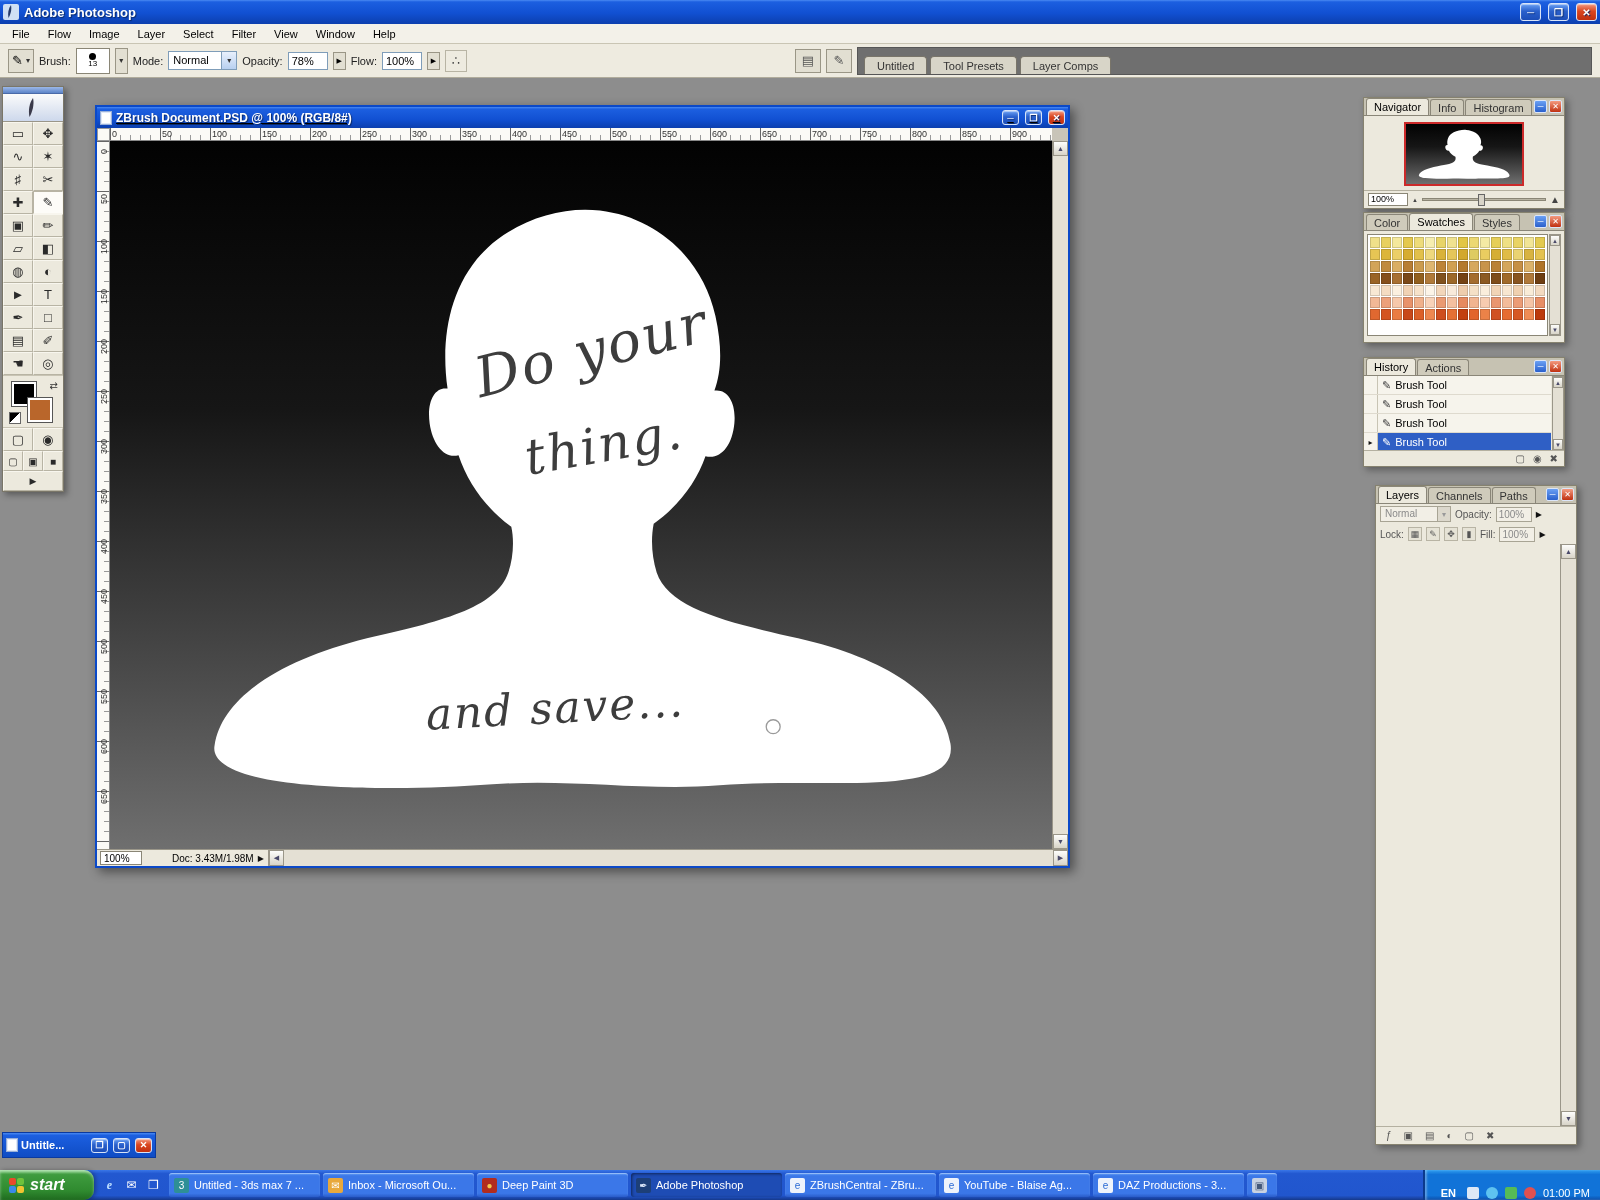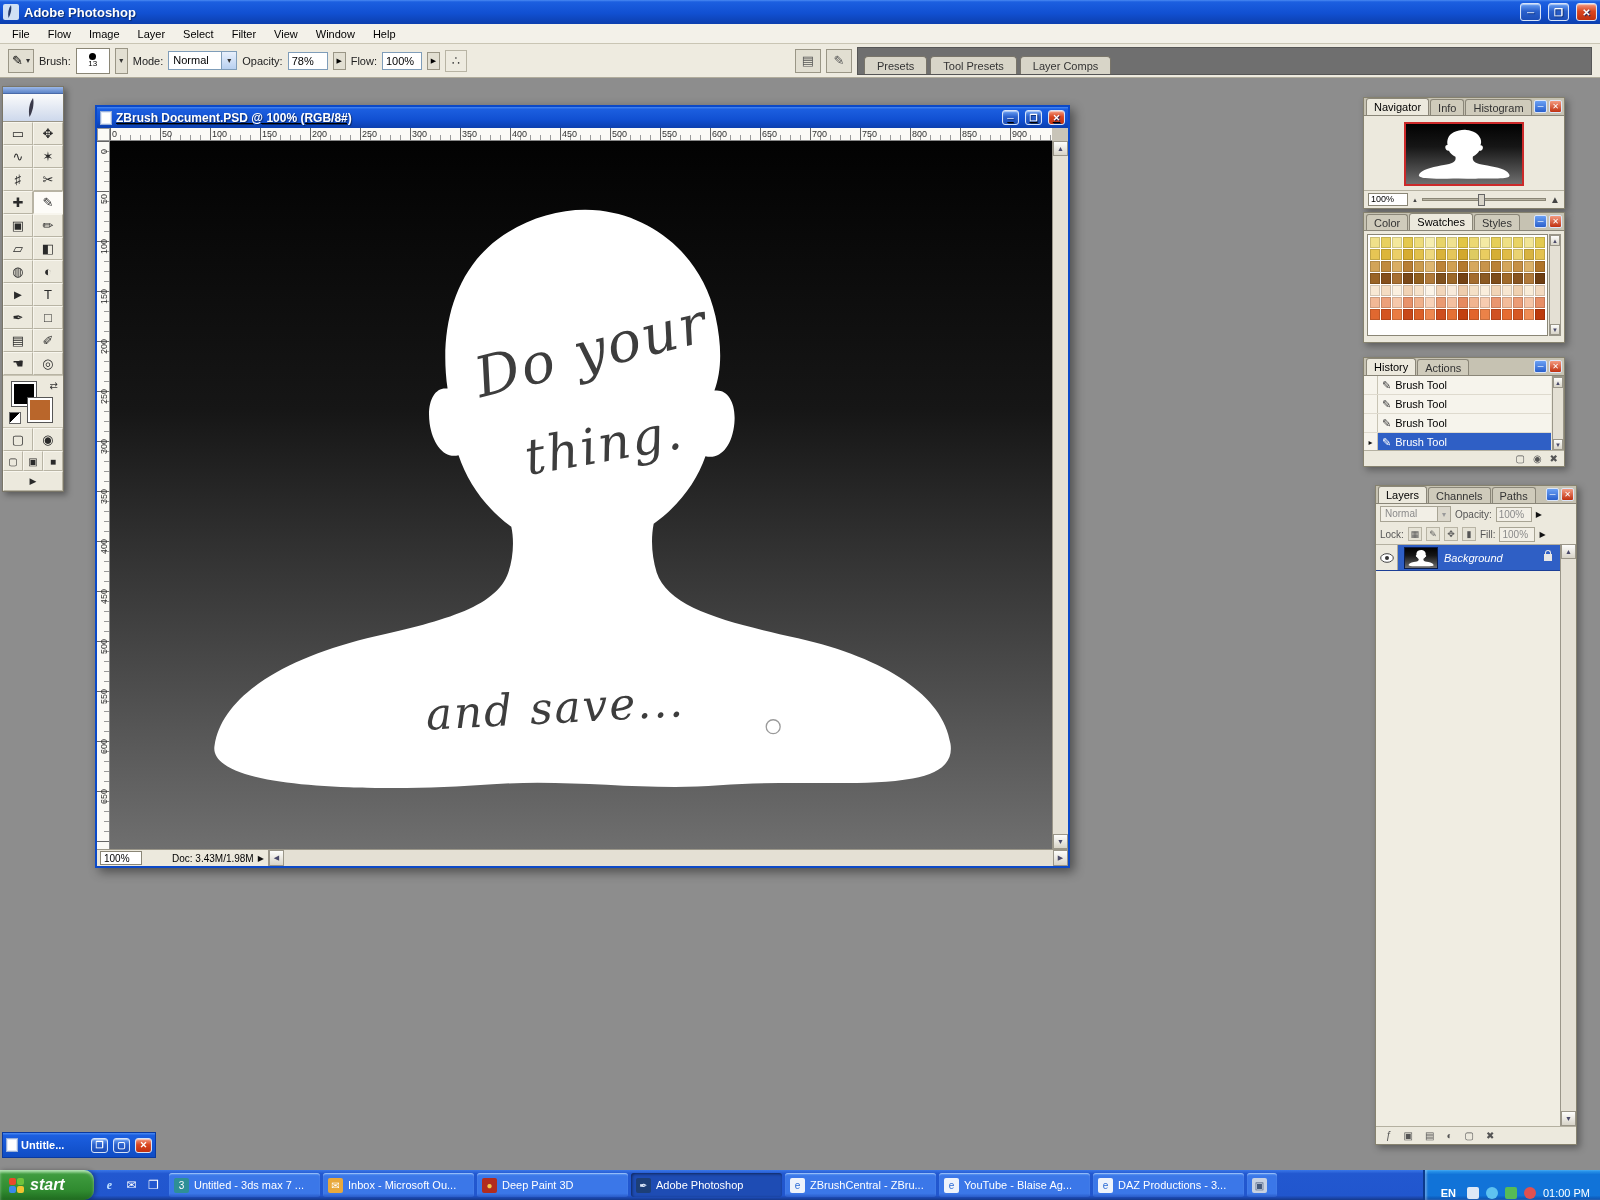--- a/index.html
+++ b/index.html
@@ -274,21 +274,21 @@
     <div class="numfield">78%</div>
     <span class="pop-btn">▶</span>
     <span class="opt-label">Flow:</span>
     <div class="numfield">100%</div>
     <span class="pop-btn">▶</span>
     <span class="airbrush">∴</span>
     <div class="opt-sp"></div>
     <span class="opt-iconbtn">▤</span>
     <span class="opt-iconbtn">✎</span>
     <div class="palette-well">
-        <span class="well-tab">Presets</span>
+        <span class="well-tab">Untitled</span>
         <span class="well-tab">Tool Presets</span>
         <span class="well-tab">Layer Comps</span>
       </div>
   </div>
 
   <div class="toolbox">
     <div class="toolbox-grip"></div>
     <div class="toolbox-header">
       <svg width="20" height="22" viewBox="0 0 20 22">
         <path d="M10 1C6.5 6 5 13 6.5 20C9.5 15 11.5 7 10 1Z" fill="#3a3a4a"></path>
@@ -650,38 +650,20 @@
     <div class="lay-ctl">
       <span class="lay-label">Lock:</span>
       <span class="lock-ic">▦</span>
       <span class="lock-ic">✎</span>
       <span class="lock-ic">✥</span>
       <span class="lock-ic">▮</span>
       <span class="lay-label">Fill:</span>
       <span class="lay-num">100%</span>
       <span class="status-pop">▶</span>
     </div>
-    <div class="layers-list">
-      <div class="layer-row">
-        <span class="eye-well">
-          <svg width="14" height="10" viewBox="0 0 14 10">
-            <ellipse cx="7" cy="5" rx="6.3" ry="4.3" fill="#fff" stroke="#444"></ellipse>
-            <circle cx="7" cy="5" r="2" fill="#333"></circle>
-          </svg>
-        </span>
-        <span class="layer-thumb">
-          <svg viewBox="0 0 946 712" preserveAspectRatio="none">
-            <rect width="946" height="712" fill="url(#canvasGrad)"></rect>
-            <use href="#bust" fill="#ffffff"></use>
-          </svg>
-        </span>
-        <span class="layer-name">Background</span>
-        <span class="padlock"></span>
-      </div>
-    </div>
     <div class="lay-scroll">
       <span class="sb-btn">▲</span>
       <div class="sb-track"></div>
       <span class="sb-btn">▼</span>
     </div>
     <div class="lay-bottom">
       <span class="pal-ic">ƒ</span>
       <span class="pal-ic">▣</span>
       <span class="pal-ic">▤</span>
       <span class="pal-ic">◐</span>

